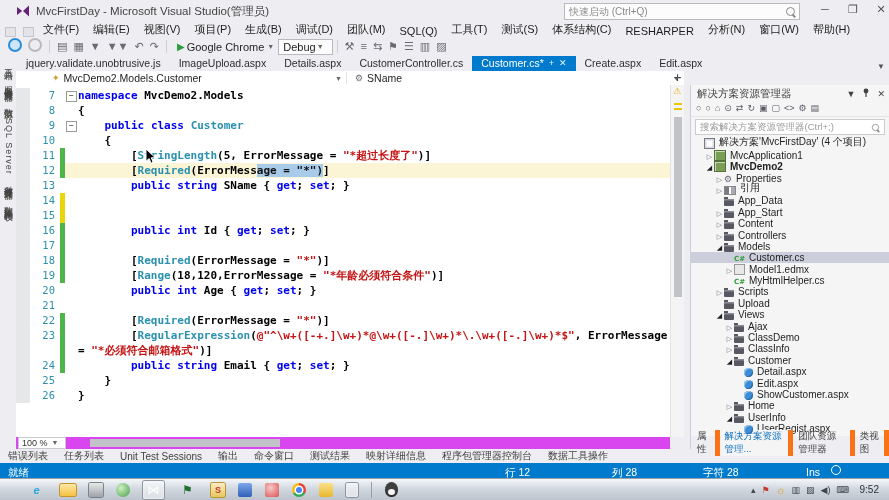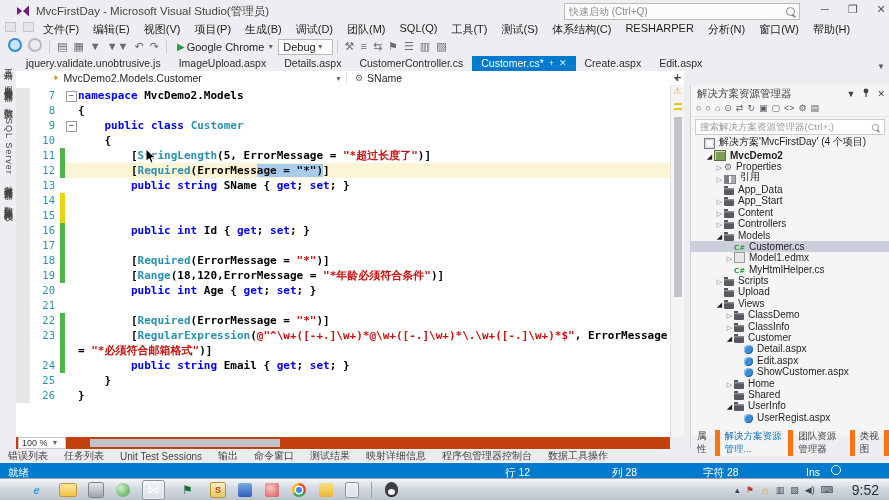--- a/index.html
+++ b/index.html
@@ -11,21 +11,21 @@
   #vslogo{margin:0 6px 0 8px;}
   #title-text{font-size:11.5px;color:#444;}
   #quicklaunch{position:absolute;left:556px;top:3px;width:226px;height:15px;background:#FCFCFC;
      border:1px solid #B9B9C0;font-size:10px;color:#8A8A8A;display:flex;align-items:center;padding:0 4px;}
   #quicklaunch .mag{margin-left:auto;}
   .mag{width:7px;height:7px;border:1.5px solid #8A8A8A;border-radius:50%;position:relative;display:inline-block;}
   .mag::after{content:"";position:absolute;width:4px;height:1.5px;background:#8A8A8A;transform:rotate(45deg);left:5px;top:7px;}
   .winbtn{width:28px;height:18px;text-align:center;font-size:11px;color:#555;line-height:18px;}
   #winbtns{position:absolute;right:2px;top:0;display:flex;}
   
-  #menubar{left:0;top:22px;width:889px;height:15px;display:flex;align-items:flex-start;font-size:11px;color:#1E1E1E;}
+  #menubar{left:0;top:22px;width:889px;height:15px;display:flex;align-items:flex-end;font-size:11px;color:#1E1E1E;}
   .ghost-sq{width:9px;height:8px;border:1px solid #C5C5CC;background:#E3E3E8;margin:0 2px 0 5px;}
   .mi{padding:0 7px;}
   
   #toolbar{left:0;top:37px;width:889px;height:19px;display:flex;align-items:center;font-size:11px;}
   .tbi{margin:0 3px;color:#6A6A75;font-size:11px;line-height:15px;}
   .ring{width:10px;height:10px;border-radius:50%;display:inline-block;}
   .ring.blue{border:2px solid #2D8CD8;background:#CDE6F7;}
   .ring.gray{border:2px solid #B9B9C0;background:#EDEDEF;}
   .tsep{width:1px;height:13px;background:#CECED6;margin:0 4px;}
   .run{color:#2C9B3F;font-size:10px;margin:0 2px 0 6px;}
@@ -68,21 +68,21 @@
   .tk-t{color:#2B91AF;}
   .tk-s{color:#C41414;}
   .tk-p{color:#000;}
   .tk-sel{color:#111;background:#A9CBEA;}
   
   #vscroll{left:670px;top:85px;width:14px;height:352px;background:#F4F4F4;border-left:1px solid #E3E3E3;box-sizing:border-box;}
   #vscroll .warn{position:absolute;left:2px;top:1px;font-size:9px;color:#E8A900;}
   #vscroll .split{position:absolute;left:3px;top:-12px;font-size:9px;color:#3B3B46;}
   .smark{position:absolute;left:3px;width:8px;height:2px;background:#E8C60A;}
   #vthumb{position:absolute;left:3px;top:32px;width:8px;height:180px;background:#C2C3C9;}
-  #zoomrow{left:16px;top:437px;width:654px;height:12px;background:#c2410c;display:flex;align-items:center;}
+  #zoomrow{left:16px;top:437px;width:654px;height:12px;background:#d946ef;display:flex;align-items:center;}
   #zoomctl{background:#FFF;border:1px solid #C8C8CE;font-size:9px;color:#333;height:10px;line-height:10px;padding:0 3px;margin-left:2px;display:flex;align-items:center;gap:3px;}
   #hthumb{width:190px;height:8px;background:#C2C3C9;margin-left:24px;}
   
   #panel{left:690px;top:85px;width:199px;height:364px;background:#F5F5F5;border-left:1px solid #CCCEDB;box-sizing:border-box;display:flex;flex-direction:column;}
   #panel-title{height:15px;display:flex;align-items:center;font-size:10.5px;color:#424242;padding:1px 4px 0 6px;}
   #panel-title .pt-btn{margin-left:7px;color:#424242;font-size:9px;}
   #panel-title .grow{flex:1;}
   #panel-tools{height:15px;display:flex;align-items:center;gap:4px;padding:0 5px;border-bottom:1px solid #E5E5E5;}
   .pico{font-size:9px;color:#5B5B66;line-height:13px;}
   #panel-search{margin:2px 4px;height:14px;background:#FFF;border:1px solid #CCC;display:flex;align-items:center;
@@ -128,21 +128,21 @@
   .tb-chrome{width:14px;height:14px;border-radius:50%;background:conic-gradient(#EA4335 0 33%,#34A853 0 66%,#FBBC05 0 100%);}
   .tb-chrome::after{content:"";position:absolute;width:6px;height:6px;border-radius:50%;background:#4285F4;box-shadow:0 0 0 1.5px #FFF;}
   .tb-yellow{background:linear-gradient(#FBE08A,#E8B62C);width:14px;height:14px;border-radius:2px;}
   .tb-note{background:#FFF;box-shadow:0 0 0 1px #8E96A0;width:12px;height:14px;background-image:repeating-linear-gradient(#FFF 0 3px,#B9C2CC 3px 4px);}
   .tb-qq{background:radial-gradient(circle at 50% 40%,#3E3E3E 55%,#111);border-radius:50% 50% 45% 45%;width:13px;height:15px;}
   .tb-qq::after{content:"";position:absolute;bottom:2px;width:7px;height:6px;border-radius:50%;background:#F5F5F5;}
   .tb-sep{width:1px;height:16px;background:#98A0A8;margin-right:13px;flex:none;}
   #tray{margin-left:auto;display:flex;align-items:center;gap:6px;padding-right:10px;font-size:9px;color:#3E4750;}
   #tray .flag{color:#C23B2E;}
   #tray .sun{color:#E8A12C;font-size:11px;}
-  #tray-time{font-size:14px;color:#2A3138;margin-left:12px;}
+  #tray-time{font-size:10px;color:#2A3138;margin-left:4px;}
   
   #cursor{left:145px;top:148px;z-index:50;}
 </style>
 </head>
 <body>
 
 <div id="titlebar" class="abs">
   <svg id="vslogo" width="14" height="12" viewBox="0 0 14 12">
       <path fill="#68217A" d="M1,2 L6.2,6 L1,10 Z"></path>
       <path fill="#68217A" d="M13,0.5 L7,6 L13,11.5 Z"></path>
@@ -317,20 +317,25 @@
     <span>搜索解决方案资源管理器(Ctrl+;)</span>
     <span class="mag"></span>
   </div>
   <div id="tree">
       <div class="trow" style="padding-left: 4px;">
         <span class="tarrow"></span>
         <span class="ti ti-sol"></span>
         <span class="tlabel">解决方案'MvcFirstDay' (4 个项目)</span>
       </div>
       <div class="trow" style="padding-left: 14px;">
+        <span class="tarrow">▷</span>
+        <span class="ti ti-proj"></span>
+        <span class="tlabel">MvcApplication1</span>
+      </div>
+      <div class="trow" style="padding-left: 14px;">
         <span class="tarrow d">◢</span>
         <span class="ti ti-proj"></span>
         <span class="tlabel" style="font-weight: bold;">MvcDemo2</span>
       </div>
       <div class="trow" style="padding-left: 24px;">
         <span class="tarrow">▷</span>
         <span class="ti ti-gear">⚙</span>
         <span class="tlabel">Properties</span>
       </div>
       <div class="trow" style="padding-left: 24px;">
@@ -389,20 +394,25 @@
         <span class="tlabel">Upload</span>
       </div>
       <div class="trow" style="padding-left: 24px;">
         <span class="tarrow d">◢</span>
         <span class="ti ti-folder"></span>
         <span class="tlabel">Views</span>
       </div>
       <div class="trow" style="padding-left: 34px;">
         <span class="tarrow">▷</span>
         <span class="ti ti-folder"></span>
+        <span class="tlabel">Ajax</span>
+      </div>
+      <div class="trow" style="padding-left: 34px;">
+        <span class="tarrow">▷</span>
+        <span class="ti ti-folder"></span>
         <span class="tlabel">ClassDemo</span>
       </div>
       <div class="trow" style="padding-left: 34px;">
         <span class="tarrow">▷</span>
         <span class="ti ti-folder"></span>
         <span class="tlabel">ClassInfo</span>
       </div>
       <div class="trow" style="padding-left: 34px;">
         <span class="tarrow d">◢</span>
         <span class="ti ti-folder"></span>
@@ -420,25 +430,20 @@
       </div>
       <div class="trow" style="padding-left: 44px;">
         <span class="tarrow"></span>
         <span class="ti ti-aspx"></span>
         <span class="tlabel">ShowCustomer.aspx</span>
       </div>
       <div class="trow" style="padding-left: 34px;">
         <span class="tarrow">▷</span>
         <span class="ti ti-folder"></span>
         <span class="tlabel">Home</span>
-      </div>
-      <div class="trow" style="padding-left: 34px;">
-        <span class="tarrow"></span>
-        <span class="ti ti-folder"></span>
-        <span class="tlabel">Shared</span>
       </div>
       <div class="trow" style="padding-left: 34px;">
         <span class="tarrow d">◢</span>
         <span class="ti ti-folder"></span>
         <span class="tlabel">UserInfo</span>
       </div>
       <div class="trow" style="padding-left: 44px;">
         <span class="tarrow"></span>
         <span class="ti ti-aspx"></span>
         <span class="tlabel">UserRegist.aspx</span>

